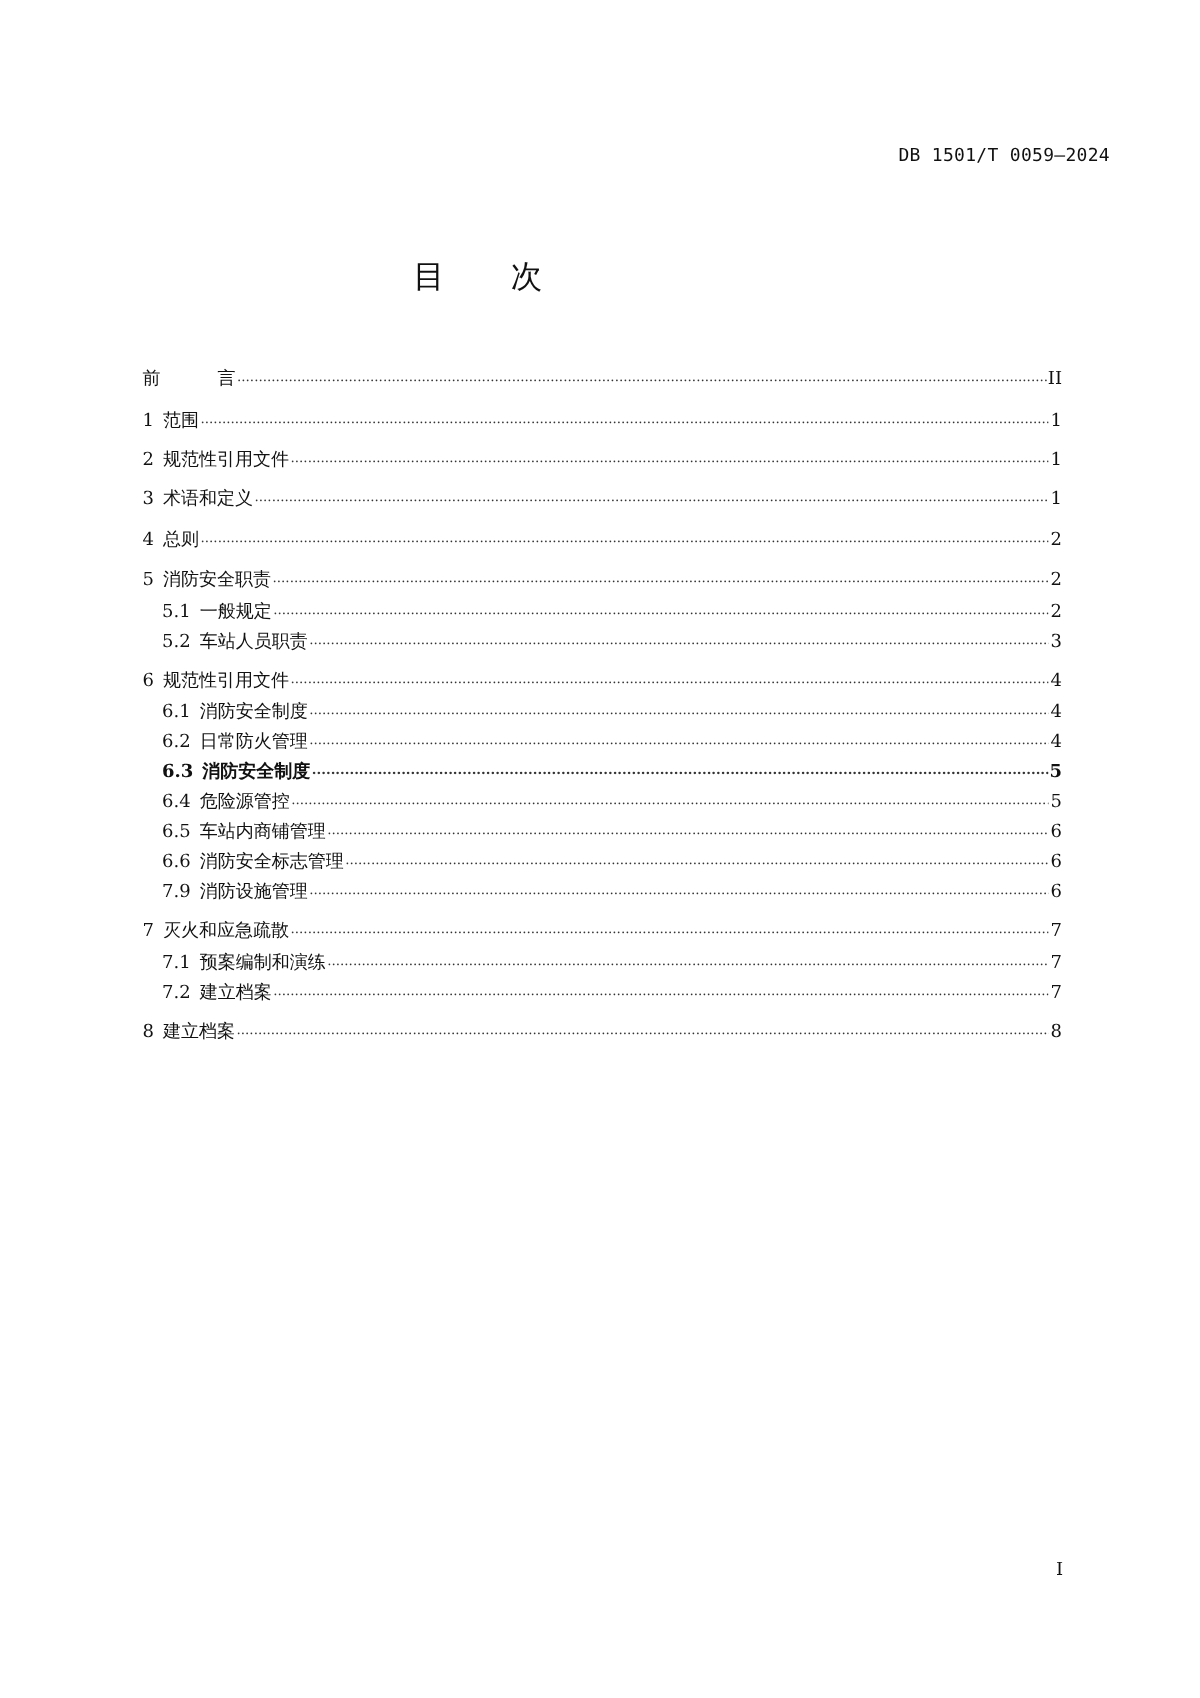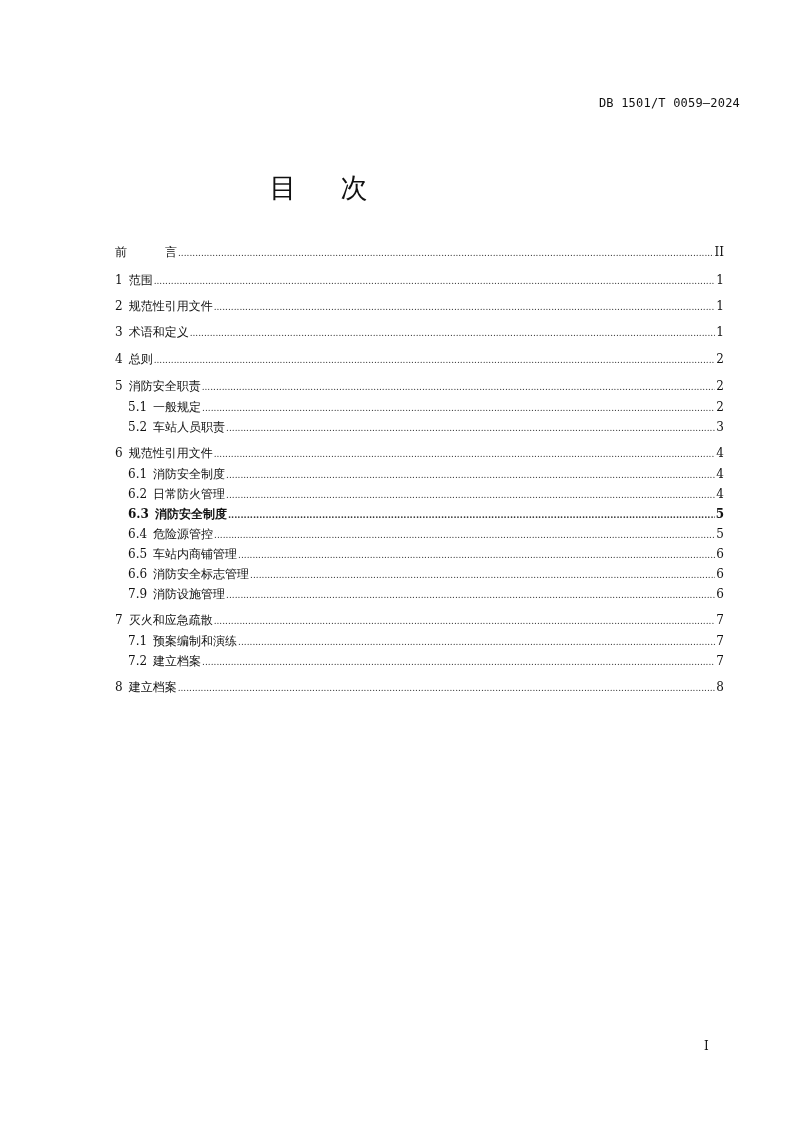--- a/index.html
+++ b/index.html
@@ -1,23 +1,23 @@
 <!DOCTYPE html>
 <html><head>
 <meta charset="utf-8">
 <style>
   html, body { margin: 0; padding: 0; background: #ffffff; }
   body { width: 800px; height: 1132px; position: relative; overflow: hidden;
          font-family: "DejaVu Serif", "Liberation Serif", serif; color: #111; }
   .doc-code { position: absolute; top: 96px; right: 60px; font-family: "DejaVu Sans Mono", "Liberation Mono", monospace; font-size: 12px; letter-spacing: 0.2px; }
-  .title { position: absolute; top: 170px; left: 0; width: 637px; text-align: center; font-family: Liberation Sans, sans-serif; font-size: 27px; }
+  .title { position: absolute; top: 170px; left: 0; width: 637px; text-align: center; font-family: Liberation Sans, sans-serif; font-size: 21px; }
   .title span { display: inline-block; }
   .title .gap { width: 44px; }
   .toc { position: absolute; left: 95px; top: 243px; width: 629px; font-size: 12px; }
-  .row { position: absolute; left: 0; right: 0; display: flex; align-items: center; white-space: nowrap; height: 18px; line-height: 18px; margin-left: 20px; }
+  .row { position: absolute; left: 0; right: 16px; display: flex; align-items: flex-end; white-space: nowrap; height: 18px; line-height: 18px; }
   .row.sub { padding-left: 13px; }
   .row .num { margin-right: 6px; }
   .row .dots { flex: 1; overflow: hidden; margin: 0 1px; letter-spacing: 0px; color: #333; }
   .row .dots::before { content: "......................................................................................................................................................................................................................................................................................................"; font-size: 9px; }
   .row .page { min-width: 8px; text-align: right; }
   .preface-gap { display: inline-block; width: 38px; }
   .folio { position: absolute; top: 1039px; left: 704px; font-size: 12px; }
 </style>
 </head>
 <body>

